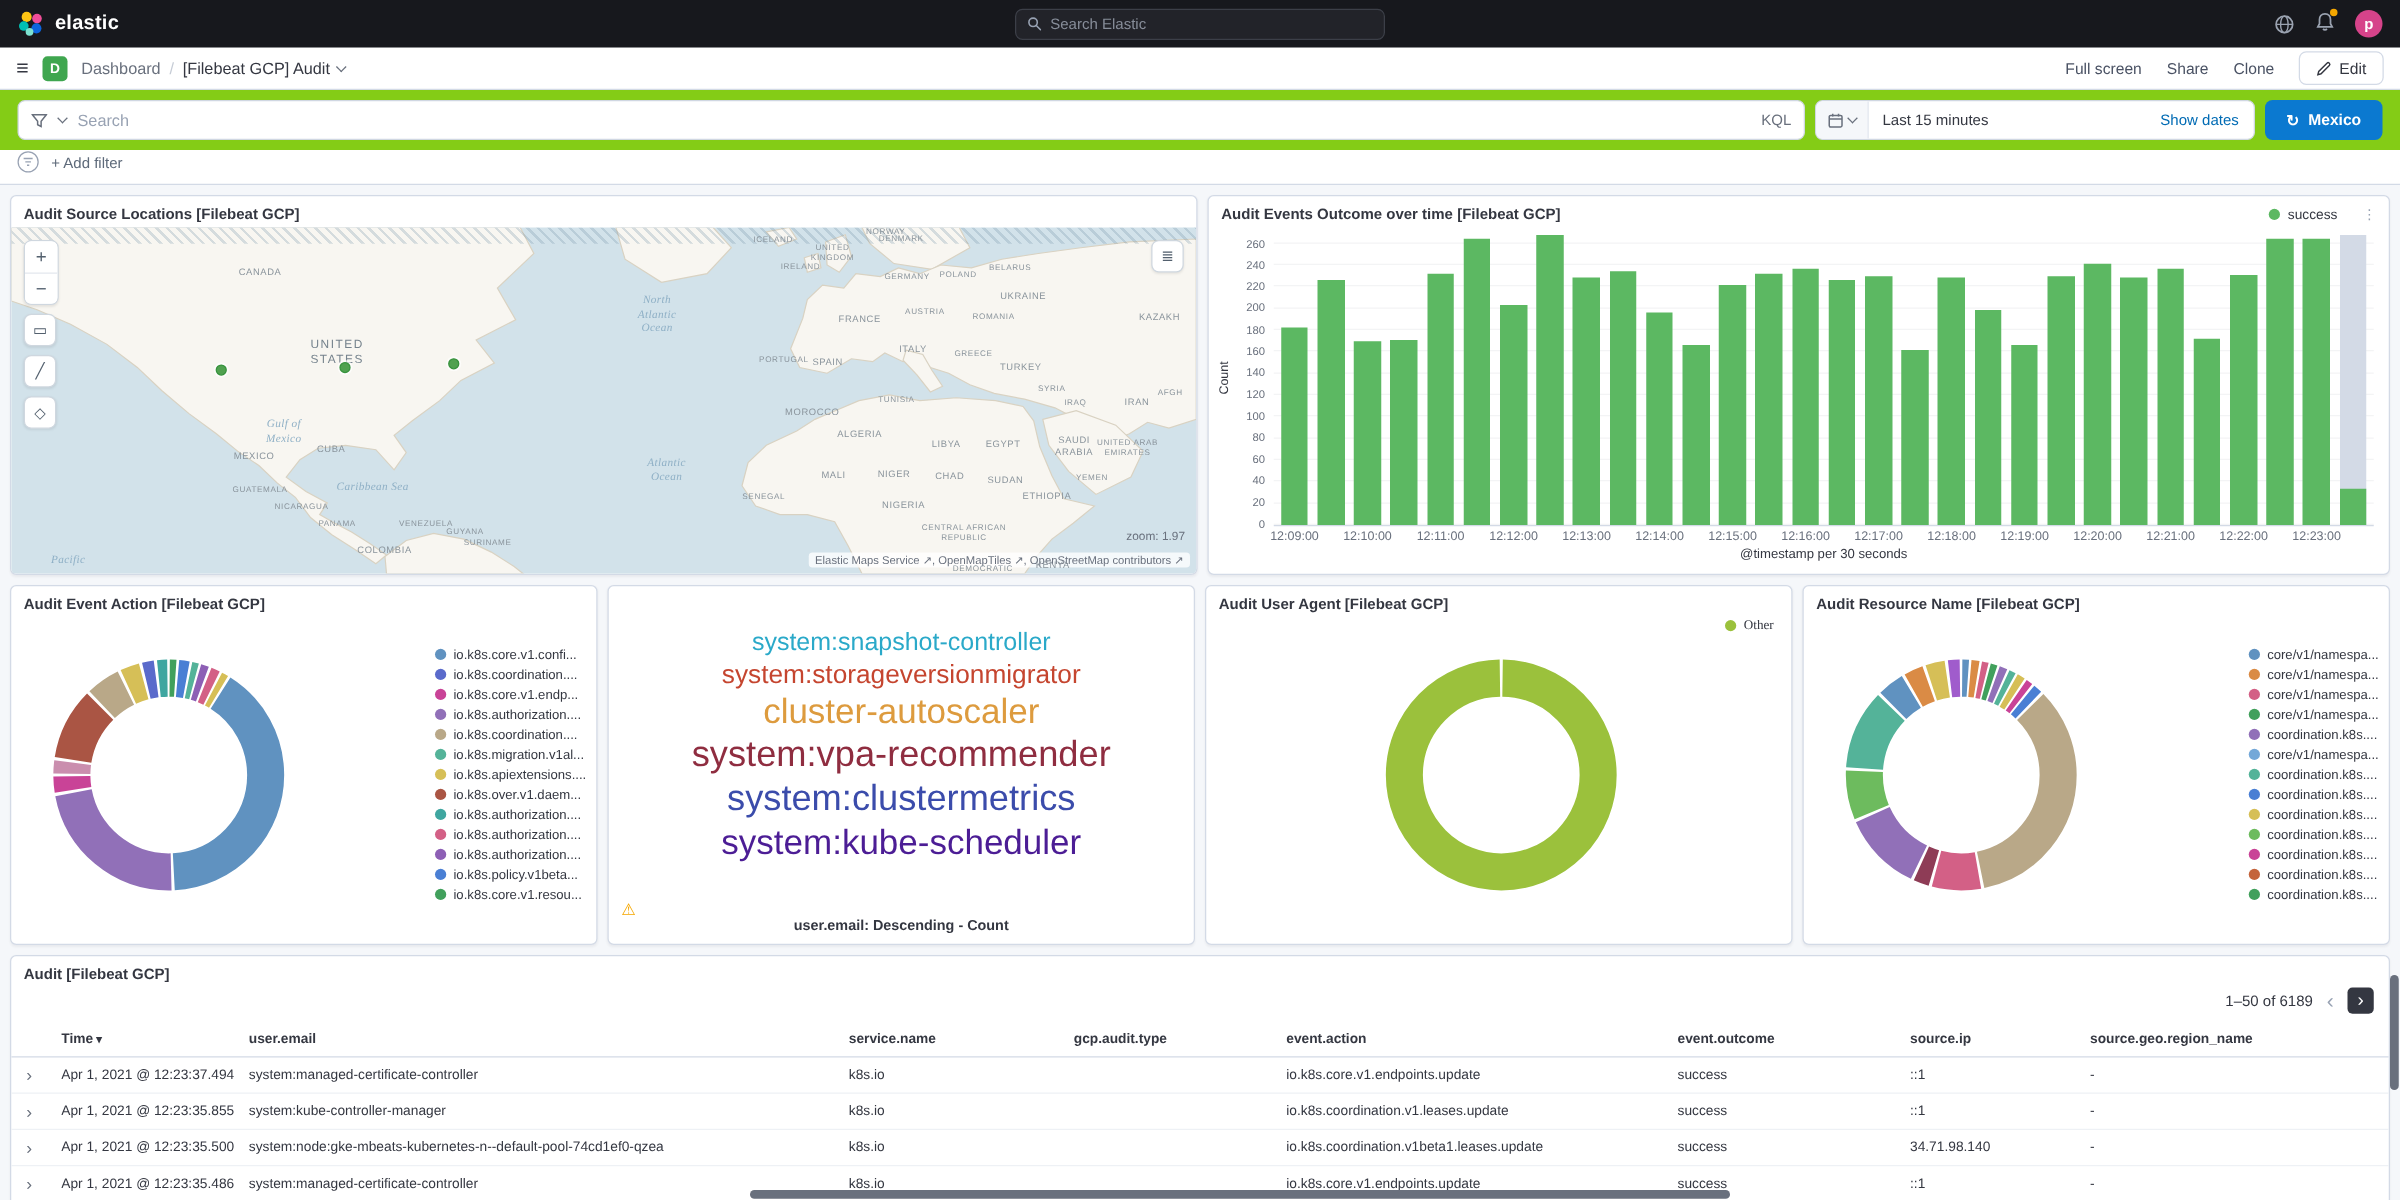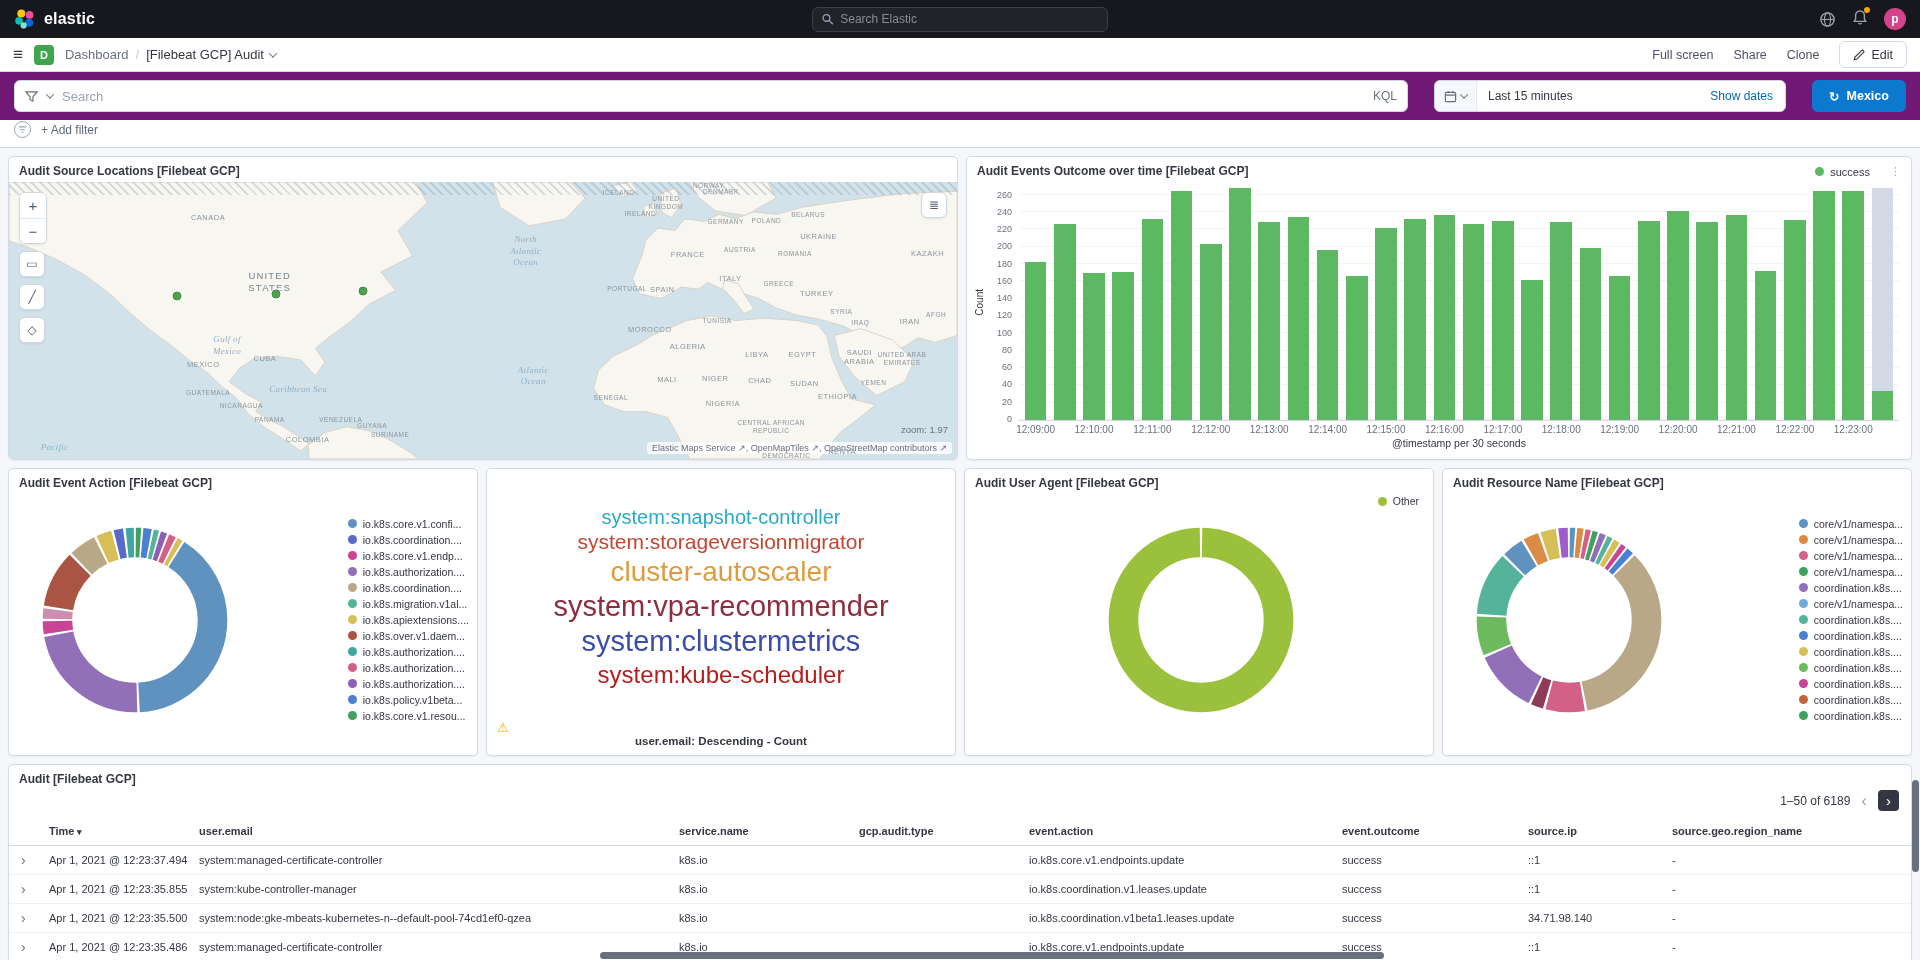--- a/index.html
+++ b/index.html
@@ -31,21 +31,21 @@
   .crumb-cur { color:#343741; display:flex; align-items:center; gap:6px; }
   .nav-right { margin-left:auto; display:flex; align-items:center; gap:20px; font-size:12.5px; color:#4a5264; }
   .nav-link { cursor:pointer; }
   .edit-btn { display:flex; align-items:center; gap:6px; border:1px solid #d3dae6; border-radius:6px; height:27px; padding:0 13px;
     font-size:12.5px; color:#343741; background:#fff; cursor:pointer; }
 
   .chev { display:inline-block; width:6px; height:6px; border-right:1.5px solid currentColor; border-bottom:1.5px solid currentColor;
     transform:rotate(45deg) translate(-1px,-1px); color:#69707d; }
 
   
-  .querybar { background:#701a75; padding:8px 14px; display:flex; gap:26px; align-items:center; }
+  .querybar { background:#84cc16; padding:8px 14px; display:flex; gap:8px; align-items:center; }
   .qinput { flex:1; height:32px; border:1px solid #d0d7e2; border-radius:6px; background:#fff; display:flex; align-items:center; gap:9px; padding:0 10px; }
   .qinput input { flex:1; border:0; outline:0; font-size:13px; font-family:inherit; color:#343741; }
   .qinput input::placeholder { color:#98a2b3; }
   .kql { color:#69707d; font-size:12px; }
   .dategroup { width:352px; height:32px; border:1px solid #d0d7e2; border-radius:6px; background:#fff; display:flex; align-items:center; overflow:hidden; }
   .cal-btn { width:42px; height:100%; background:#f5f7fa; border-right:1px solid #e3e8f0; display:flex; align-items:center; justify-content:center; gap:4px; cursor:pointer; }
   .range-text { padding-left:11px; flex:1; font-size:12px; color:#343741; }
   .show-dates { color:#006bb4; font-size:12px; padding-right:12px; cursor:pointer; white-space:nowrap; }
   .refresh-btn { height:32px; min-width:94px; background:#0b79d0; border:0; border-radius:6px; color:#fff; font-size:12.5px; font-weight:600;
     display:flex; align-items:center; justify-content:center; gap:7px; cursor:pointer; font-family:inherit; }
@@ -107,21 +107,21 @@
   .legend-tr { position:absolute; top:8px; right:10px; display:flex; align-items:center; gap:6px; font-size:11px; color:#343741; }
   .legend-tr .kebab { color:#98a2b3; margin-left:14px; font-size:11px; cursor:pointer; }
   .dot { width:9px; height:9px; border-radius:50%; display:inline-block; flex:0 0 auto; }
 
   
   .donut-wrap { flex:1; display:flex; align-items:center; padding:0 8px 10px 12px; min-height:0; }
   .donut-wrap.center { justify-content:center; }
   svg.donut { width:228px; height:228px; flex:0 0 auto; }
   ul.legend { margin-left:auto; list-style:none; display:flex; flex-direction:column; gap:4px; max-width:152px; }
   ul.legend li { display:flex; align-items:center; gap:6px; font-size:10.5px; color:#343741; white-space:nowrap; cursor:pointer; }
-  ul.legend.top { position:absolute; top:26px; right:14px; margin-left:0; }
+  ul.legend.top { position:absolute; top:26px; right:14px; margin-left:0;font-family:Liberation Serif, serif; }
 
   
   .cloud { flex:1; display:flex; flex-direction:column; align-items:center; justify-content:center; padding-bottom:30px; }
   .cloud-word { line-height:1.22; font-weight:500; cursor:pointer; white-space:nowrap; }
   .cloud-footer { position:absolute; bottom:8px; left:0; right:0; text-align:center; font-size:11.5px; font-weight:700; color:#343741; }
   .warn { position:absolute; left:10px; bottom:20px; color:#f5a700; font-size:13px; }
 
   
   .table-panel { height:240px; flex:0 0 auto; }
   .tbl-toolbar { display:flex; justify-content:flex-end; align-items:center; gap:9px; padding:0 12px 5px; }
@@ -631,21 +631,21 @@
       </div>
     </section>
 
     <section class="panel">
       <div class="cloud">
           <span class="cloud-word" style="color: rgb(42, 169, 201); font-size: 20px;">system:snapshot-controller</span>
           <span class="cloud-word" style="color: rgb(197, 69, 47); font-size: 21px;">system:storageversionmigrator</span>
           <span class="cloud-word" style="color: rgb(221, 155, 62); font-size: 28px;">cluster-autoscaler</span>
           <span class="cloud-word" style="color: rgb(143, 45, 64); font-size: 29px;">system:vpa-recommender</span>
           <span class="cloud-word" style="color: rgb(59, 76, 171); font-size: 29px;">system:clustermetrics</span>
-          <span class="cloud-word" style="color: #b91c1c; font-size: 24px;">system:kube-scheduler</span>
+          <span class="cloud-word" style="color: #4c1d95; font-size: 28px;">system:kube-scheduler</span>
         </div>
       <span class="warn">⚠</span>
       <div class="cloud-footer">user.email: Descending - Count</div>
     </section>
 
     <section class="panel">
       <div class="panel-title">Audit User Agent [Filebeat GCP]</div>
       <div class="donut-wrap center">
         <svg class="donut" viewBox="0 0 100 100">
             <circle cx="50" cy="50" r="34" fill="none" stroke="#9bc13c" stroke-width="13" pathLength="100" stroke-dasharray="99.55 0.45000000000000284" stroke-dashoffset="24.775"></circle>

